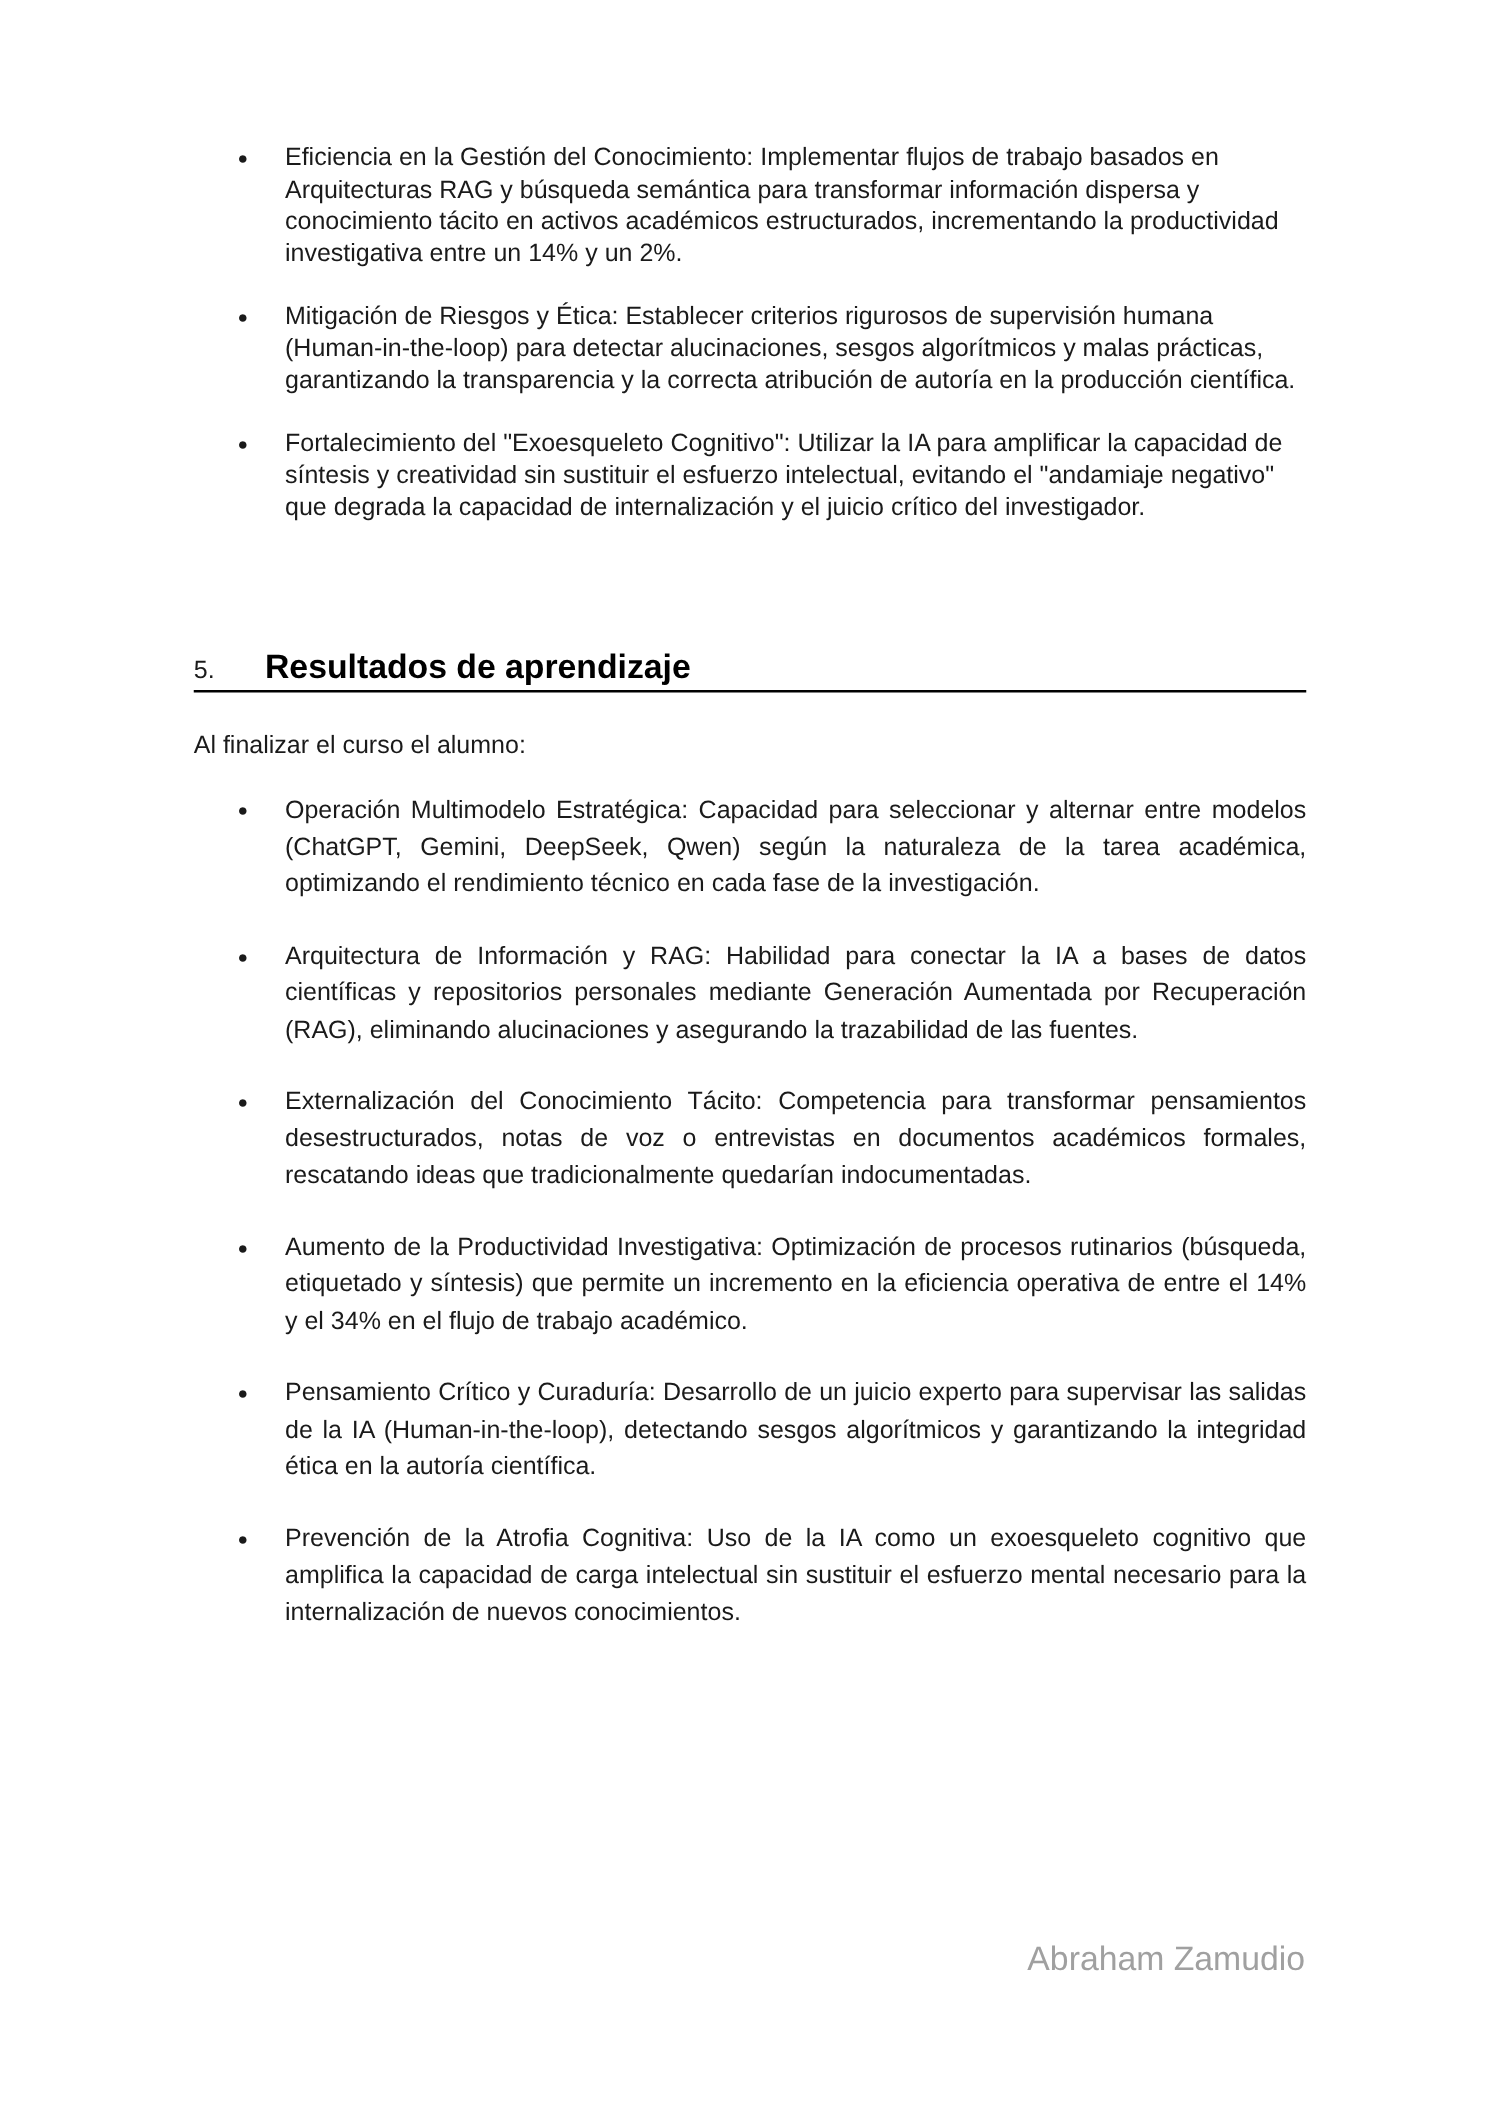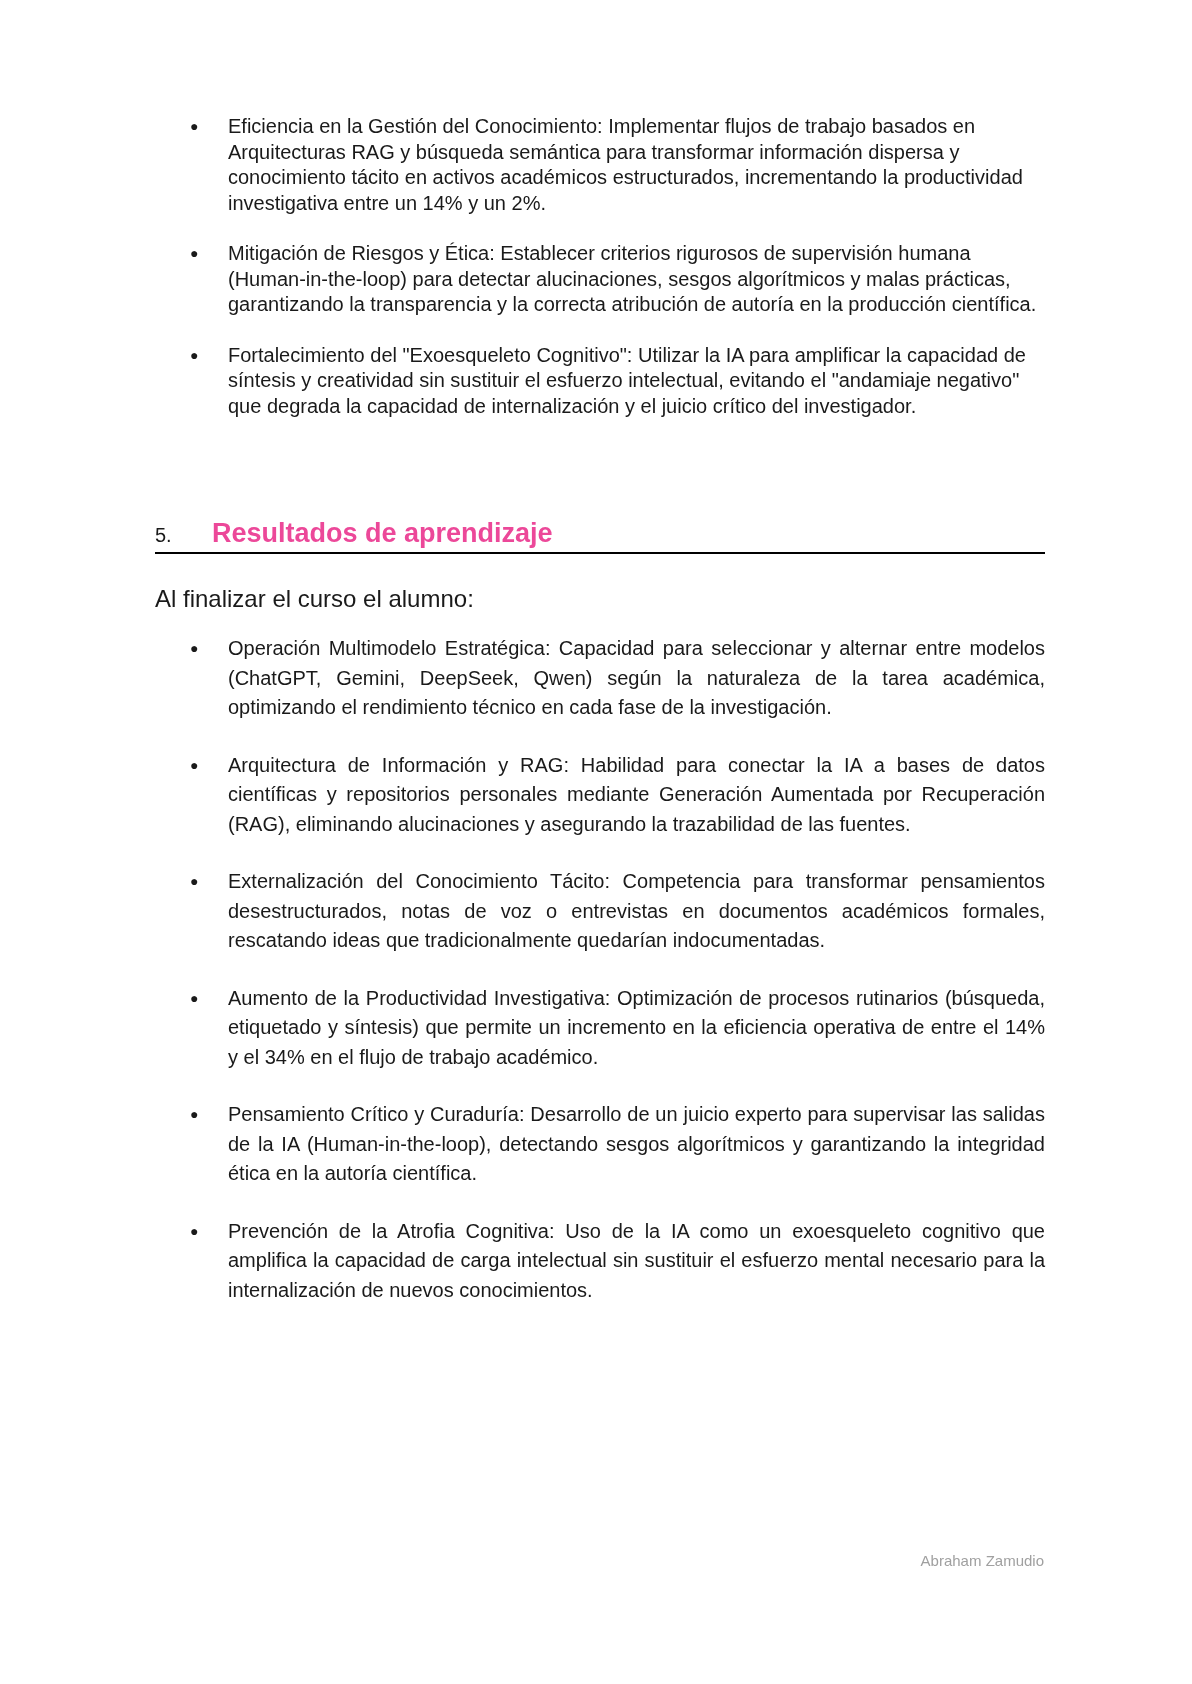--- a/index.html
+++ b/index.html
@@ -7,23 +7,23 @@
   .page { position: absolute; left: 0; top: 0; width: 1192px; height: 1684px; }
   .bullet-list { position: absolute; left: 190px; width: 855px; margin: 0; padding: 0; list-style: none; }
   .bullet-item { position: relative; padding-left: 38px; font-size: 20px; }
   .bullet-item .dot { position: absolute; left: 0; top: 0; font-size: 14px; }
   .top-list .bullet-item { line-height: 25.5px; margin-bottom: 25px; text-align: left; }
   .top-list .bullet-item .dot { line-height: 25.5px; }
   .bottom-list .bullet-item { line-height: 29.5px; margin-bottom: 28px; text-align: justify; }
   .bottom-list .bullet-item .dot { line-height: 29.5px; }
   .section-heading { position: absolute; left: 155px; top: 518px; width: 890px; border-bottom: 2px solid #000; padding-bottom: 3px; display: flex; align-items: baseline; }
   .section-number { font-size: 20px; width: 57px; }
-  .section-title { font-size: 27px; font-weight: bold; color: #ec4899; }
-  .intro { position: absolute; left: 155px; top: 585px; font-size: 24px; }
-  .footer { position: absolute; right: 148px; top: 1552px; font-size: 15px; color: #a0a0a0; }
+  .section-title { font-size: 27px; font-weight: bold; color: #000000; }
+  .intro { position: absolute; left: 155px; top: 585px; font-size: 20px; }
+  .footer { position: absolute; right: 148px; top: 1552px; font-size: 27px; color: #a0a0a0; }
 </style>
 </head>
 <body>
 
 <div class="page">
 
   <ul class="bullet-list top-list" style="top:114px;">
     <li class="bullet-item">
       <span class="dot">●</span>
       <span>Eficiencia en la Gestión del Conocimiento: Implementar flujos de trabajo basados en Arquitecturas RAG y búsqueda semántica para transformar información dispersa y conocimiento tácito en activos académicos estructurados, incrementando la productividad investigativa entre un 14% y un 2%.</span>

